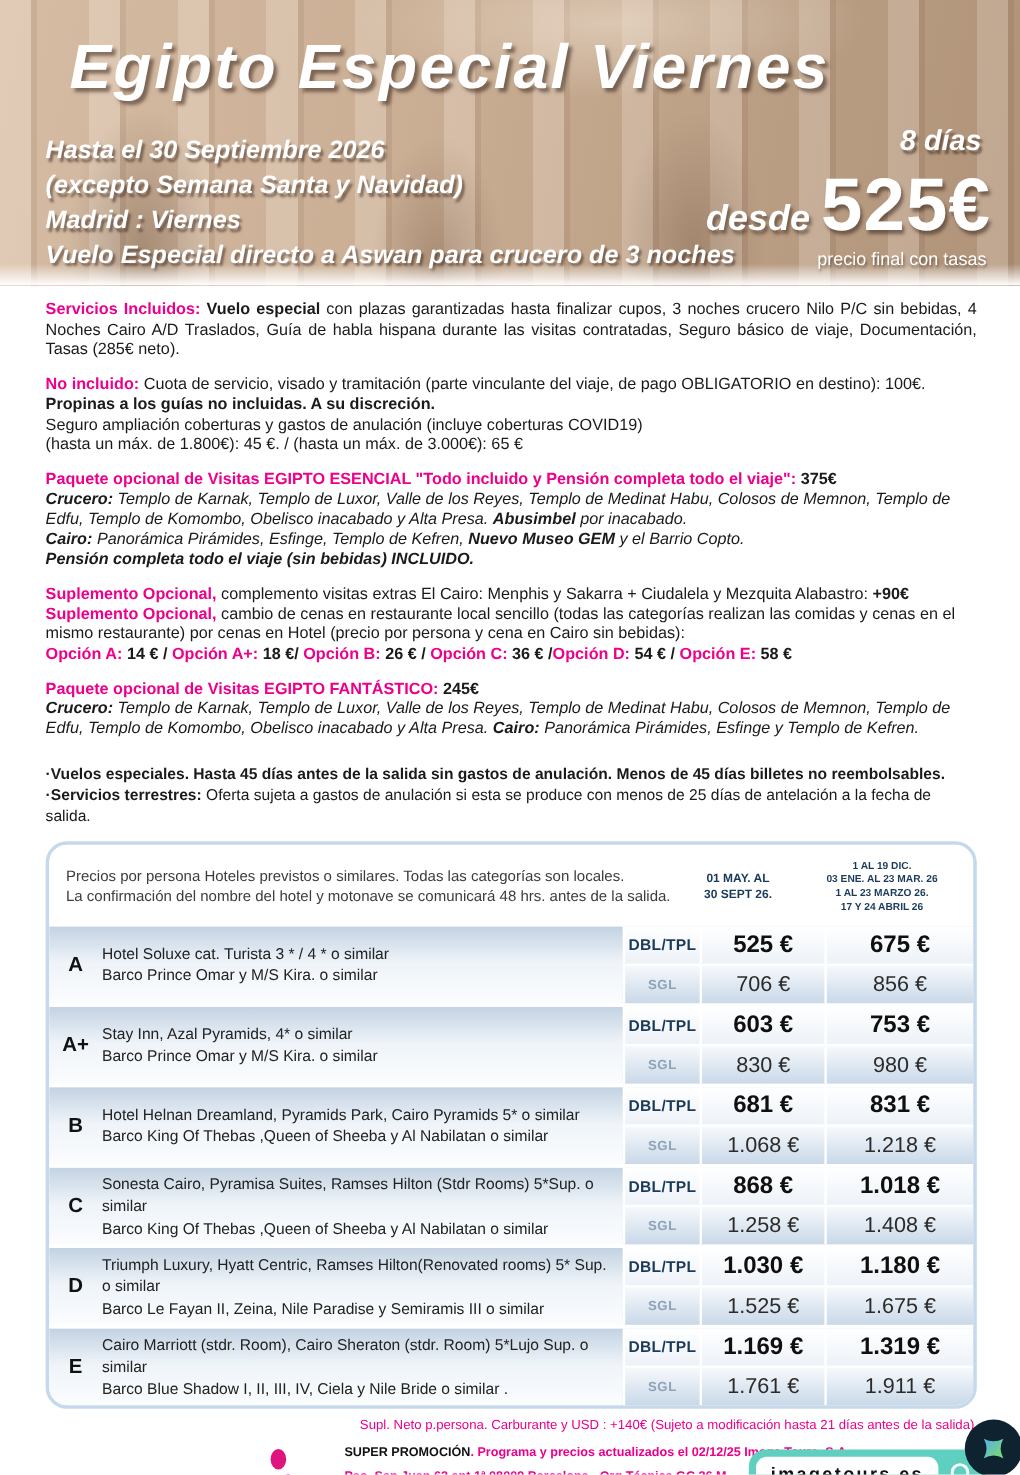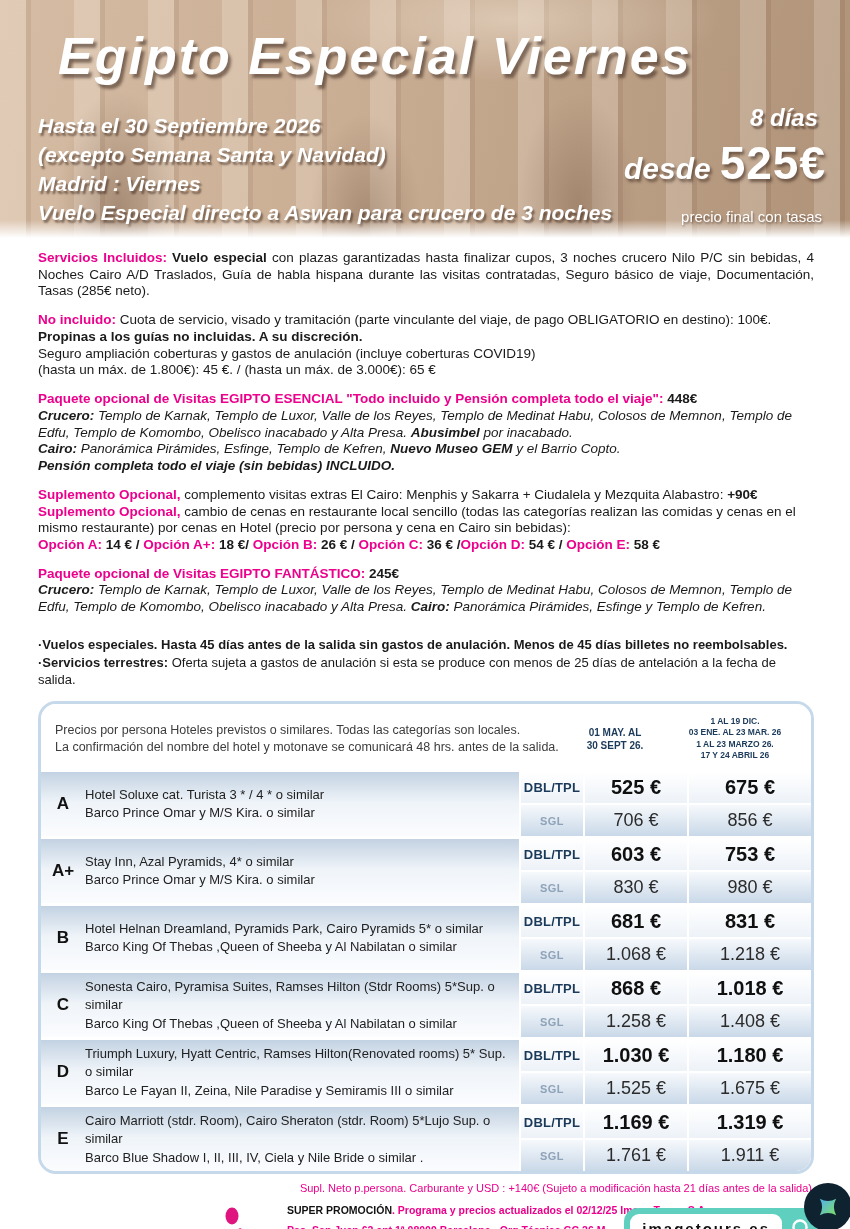--- a/index.html
+++ b/index.html
@@ -20,21 +20,21 @@
   .hero *{color:#fff;}
   .hero-title{position:absolute;left:58px;top:26px;font-size:52px;font-weight:bold;font-style:italic;
       letter-spacing:2px;text-shadow:3px 4px 3px rgba(55,35,25,.55);white-space:nowrap;}
   .hero-sub{position:absolute;left:38px;top:112px;font-size:21px;font-weight:bold;font-style:italic;
       line-height:1.38;text-shadow:2px 3px 2px rgba(55,35,25,.55);}
   .hero-days{position:absolute;right:32px;top:104px;font-size:24px;font-weight:bold;font-style:italic;
       text-shadow:2px 3px 2px rgba(55,35,25,.55);margin-left:34px;}
   .hero-price{position:absolute;right:24px;top:136px;display:flex;align-items:baseline;gap:9px;
       text-shadow:2px 3px 3px rgba(55,35,25,.55);}
   .hero-price .desde{font-size:30px;font-weight:bold;font-style:italic;}
-  .hero-price .big{font-size:46px;font-weight:bold;letter-spacing:1px;}
+  .hero-price .big{font-size:62px;font-weight:bold;letter-spacing:1px;}
   .hero-price-note{position:absolute;right:28px;top:208px;font-size:15px;
       text-shadow:1px 2px 2px rgba(55,35,25,.55);}
   
   .content{padding:12px 36px 0 38px;}
   .para{margin:0 0 12px 0;font-size:13.5px;line-height:1.24;}
   .justify{text-align:justify;}
   .mb{color:#ec008c;font-weight:bold;}
   .b{font-weight:bold;}
   .i{font-style:italic;}
   .bi{font-weight:bold;font-style:italic;}
@@ -102,21 +102,21 @@
 
   <main class="content">
 
     <p class="para justify"><span class="mb">Servicios Incluidos: </span><span class="b">Vuelo especial </span><span>con plazas garantizadas hasta finalizar cupos, 3 noches crucero Nilo P/C sin bebidas, 4 Noches Cairo A/D Traslados, Guía de habla hispana durante las visitas contratadas, Seguro básico de viaje, Documentación, Tasas (285€ neto).</span></p>
 
     <p class="para"><span class="mb">No incluido: </span><span>Cuota de servicio, visado y tramitación (parte vinculante del viaje, de pago OBLIGATORIO en destino): 100€.</span><br>
       <span class="b">Propinas a los guías no incluidas. A su discreción.</span><br>
       <span>Seguro ampliación coberturas y gastos de anulación (incluye coberturas COVID19)</span><br>
       <span>(hasta un máx. de 1.800€): 45 €. / (hasta un máx. de 3.000€): 65 €</span></p>
 
-    <p class="para"><span class="mb">Paquete opcional de Visitas EGIPTO ESENCIAL "Todo incluido y Pensión completa todo el viaje": </span><span class="b">448€</span><br>
+    <p class="para"><span class="mb">Paquete opcional de Visitas EGIPTO ESENCIAL "Todo incluido y Pensión completa todo el viaje": </span><span class="b">375€</span><br>
       <span class="bi">Crucero: </span><span class="i">Templo de Karnak, Templo de Luxor,  Valle de los Reyes, Templo de Medinat Habu, Colosos de Memnon, Templo de Edfu, Templo de Komombo, Obelisco inacabado y Alta Presa. </span><span class="bi">Abusimbel </span><span class="i">por inacabado.</span><br>
       <span class="bi">Cairo: </span><span class="i">Panorámica Pirámides, Esfinge, Templo de Kefren, </span><span class="bi">Nuevo Museo GEM </span><span class="i">y el Barrio Copto.</span><br>
       <span class="bi">Pensión completa todo el viaje (sin bebidas) INCLUIDO.</span></p>
 
     <p class="para"><span class="mb">Suplemento Opcional, </span><span>complemento visitas extras El Cairo: Menphis y Sakarra + Ciudalela y Mezquita Alabastro: </span><span class="b">+90€</span><br>
       <span class="mb">Suplemento Opcional, </span><span>cambio de cenas en restaurante local sencillo (todas las categorías realizan las comidas y cenas en el mismo restaurante) por cenas en Hotel (precio por persona  y cena en Cairo sin bebidas):</span><br>
       <span class="mb">Opción A: </span><span class="b">14 € / </span><span class="mb">Opción A+: </span><span class="b"> 18 €/ </span><span class="mb">Opción B: </span><span class="b">26 € / </span><span class="mb">Opción C: </span><span class="b">36 € /</span><span class="mb">Opción D: </span><span class="b">54 € / </span><span class="mb">Opción E: </span><span class="b">58 €</span></p>
 
     <p class="para"><span class="mb">Paquete opcional de Visitas EGIPTO FANTÁSTICO: </span><span class="b">245€</span><br>
       <span class="bi">Crucero: </span><span class="i">Templo de Karnak, Templo de Luxor,  Valle de los Reyes, Templo de Medinat Habu, Colosos de Memnon, Templo de Edfu, Templo de Komombo, Obelisco inacabado y Alta Presa. </span><span class="bi">Cairo: </span><span class="i">Panorámica Pirámides, Esfinge y Templo de Kefren.</span></p>

